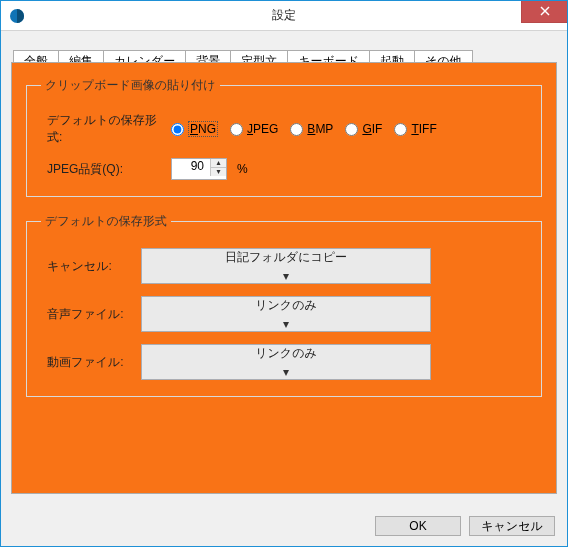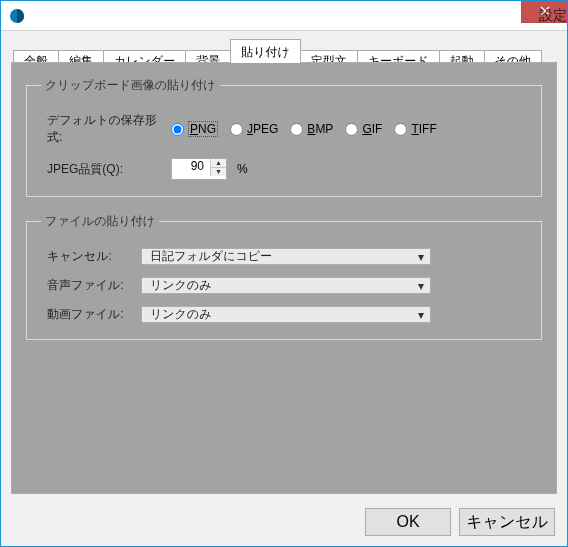--- a/index.html
+++ b/index.html
@@ -31,22 +31,22 @@
   .titlebar .app-icon {
     width: 16px; height:16px;
     margin-left: 8px;
     display: inline-flex;
     align-items: center;
     justify-content: flex-start;
   }
   .titlebar .title {
     position: absolute;
     left: 0; right: 0;
-    text-align: right;
-    font-size: 14px;
+    text-align: center;
+    font-size: 12px;
     color: #222;
     pointer-events: none;
   }
   .close-btn {
     margin-left: auto;
     width: 46px;
     height: 22px;
     background: #c75050;
     color: #fff;
     display: flex;
@@ -86,21 +86,21 @@
   }
   .tab.active {
     background: #fff;
     padding-top: 5px;
     padding-bottom: 4px;
     top: 1px;
     z-index: 2;
   }
   .tabpanel {
     border: 1px solid #acacac;
-    background: #a3a3a3;
+    background: #f97316;
     padding: 14px 14px;
     min-height: 432px;
     position: relative;
   }
 
   fieldset.group {
     border: 1px solid #d9d9d9;
     margin: 0 0 16px 0;
     padding: 18px 14px 16px 14px;
     position: relative;
@@ -175,24 +175,25 @@
     color:#333;
   }
   .spinbtns button:first-child { border-bottom:1px solid #c6c6c6; }
   .pct { margin-left: 10px; }
 
   .select {
     display: inline-flex;
     align-items: center;
     border: 1px solid #abadb3;
     background: #eaeaea;
-    height: 17px;
+    height: 36px;
     width: 290px;
     cursor: pointer;
     position: relative;
+    flex-direction: column;
   }
   .select .sel-text {
     flex: 1;
     padding: 0 8px;
     color: #222;
     overflow: hidden;
     white-space: nowrap;
   }
   .select .sel-arrow {
     width: 18px;
@@ -204,25 +205,25 @@
 
   .button-bar {
     position: absolute;
     right: 12px;
     bottom: 10px;
     display: flex;
     gap: 8px;
   }
   .btn {
     min-width: 86px;
-    height: 28px;
+    height: 20px;
     border: 1px solid #acacac;
     background: #e1e1e1;
     cursor: pointer;
-    font-size: 16px;
+    font-size: 12px;
   }
 </style>
 </head>
 <body>
 
 <div class="window">
 
   <div class="titlebar">
     <span class="app-icon">
       <svg width="16" height="16" viewBox="0 0 16 16">
@@ -239,21 +240,20 @@
     </div>
   </div>
 
   <div class="content">
 
     <div class="tabstrip">
       <div class="tab">全般</div>
       <div class="tab">編集</div>
       <div class="tab">カレンダー</div>
       <div class="tab">背景</div>
-      <div class="tab active">貼り付け</div>
       <div class="tab">定型文</div>
       <div class="tab">キーボード</div>
       <div class="tab">起動</div>
       <div class="tab">その他</div>
     </div>
 
     <div class="tabpanel">
 
       <fieldset class="group">
         <legend>クリップボード画像の貼り付け</legend>
@@ -291,21 +291,21 @@
             <div class="spinbtns">
               <button>▴</button>
               <button>▾</button>
             </div>
           </div>
           <span class="pct">%</span>
         </div>
       </fieldset>
 
       <fieldset class="group">
-        <legend>ファイルの貼り付け</legend>
+        <legend>デフォルトの保存形式</legend>
 
         <div class="row">
           <div class="label-col small">キャンセル:</div>
           <div class="select">
             <span class="sel-text">日記フォルダにコピー</span>
             <span class="sel-arrow">▾</span>
           </div>
         </div>
         <div class="row">
           <div class="label-col small">音声ファイル:</div>

